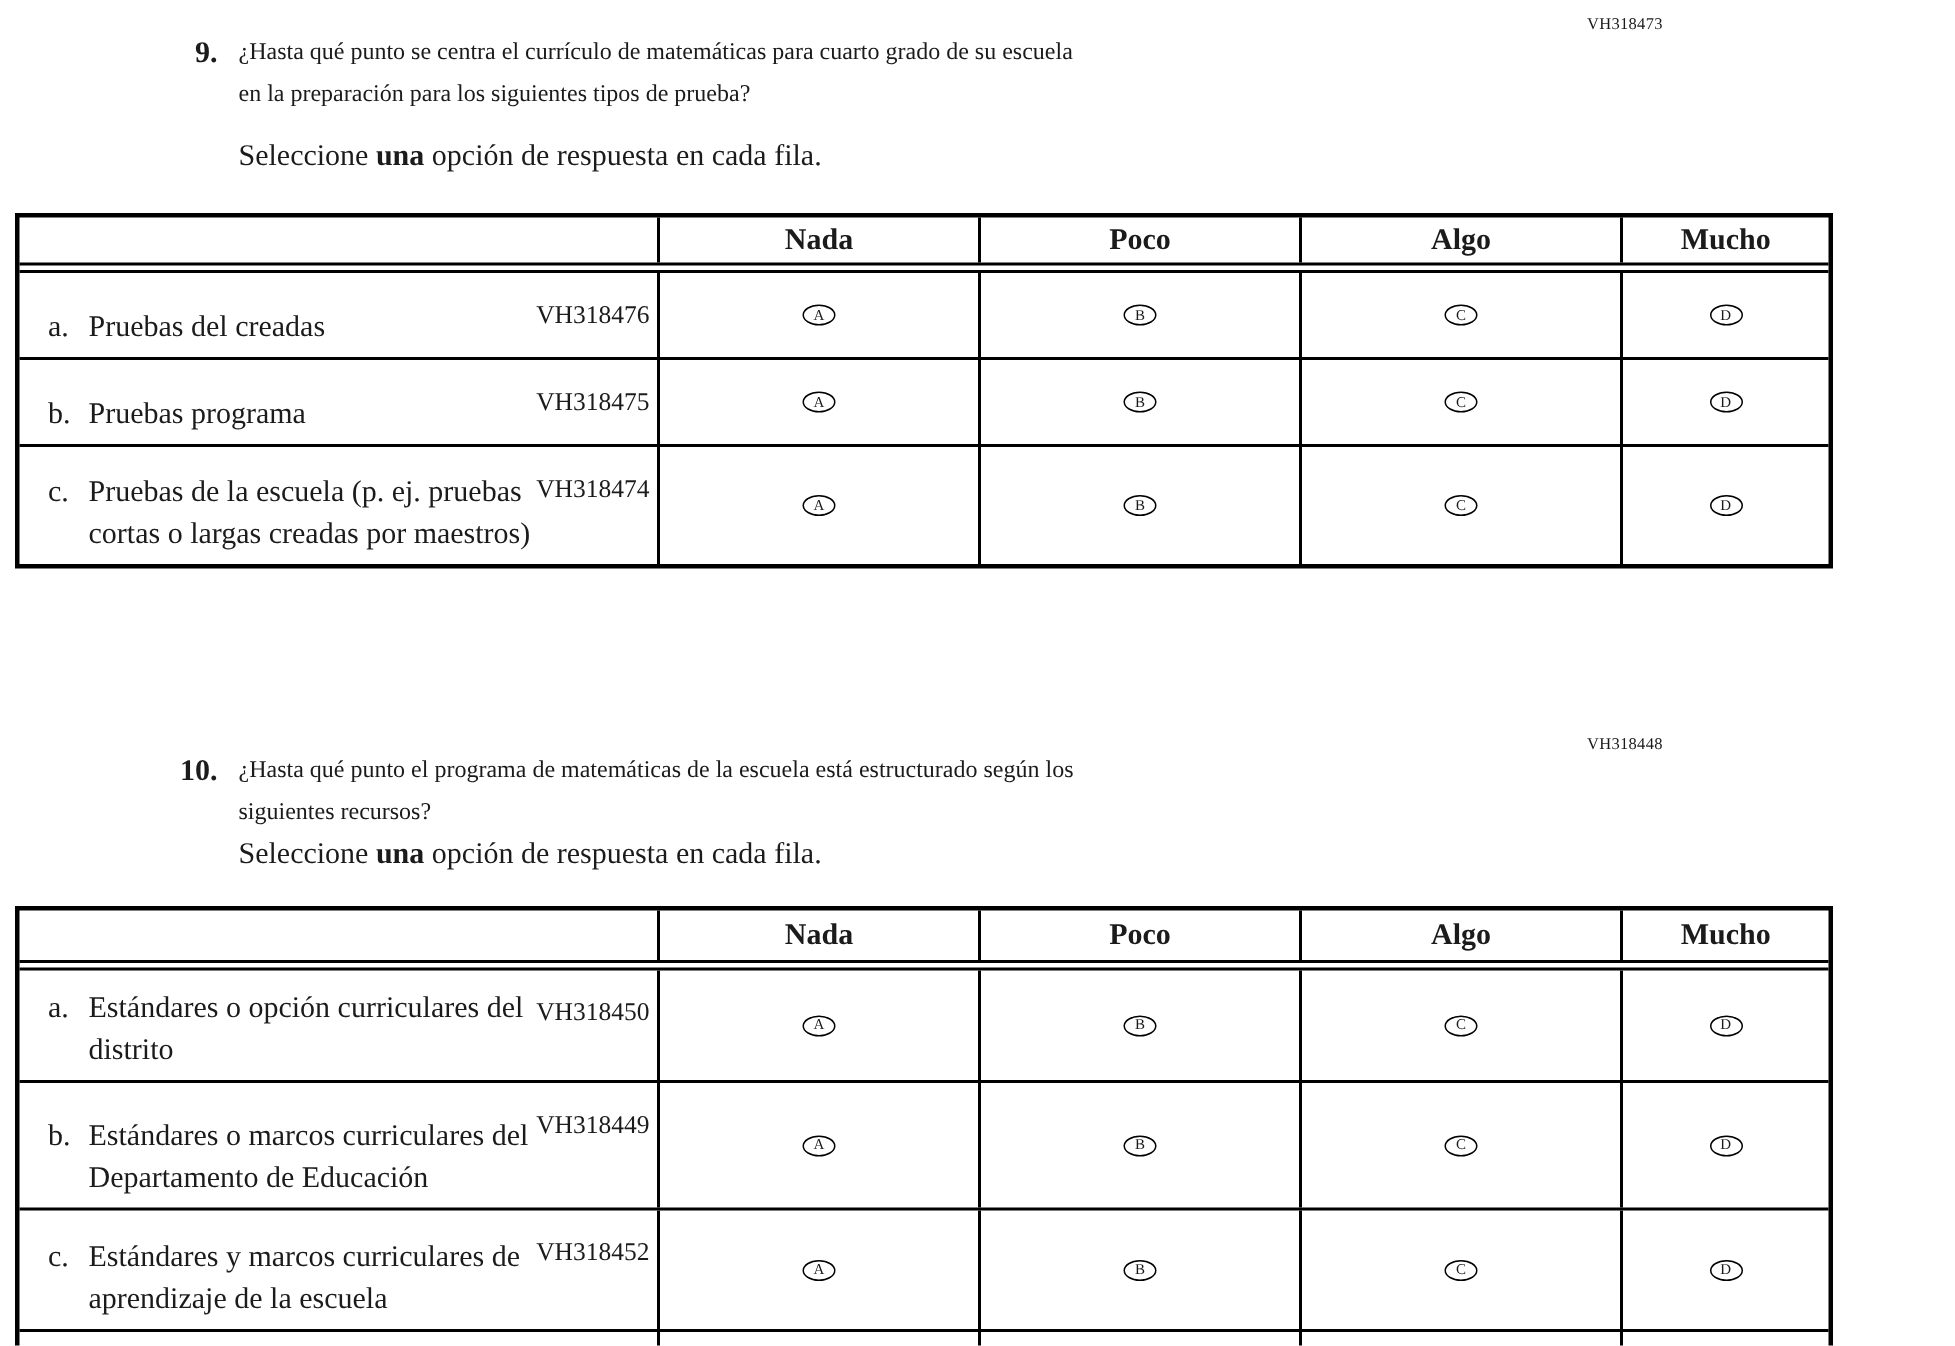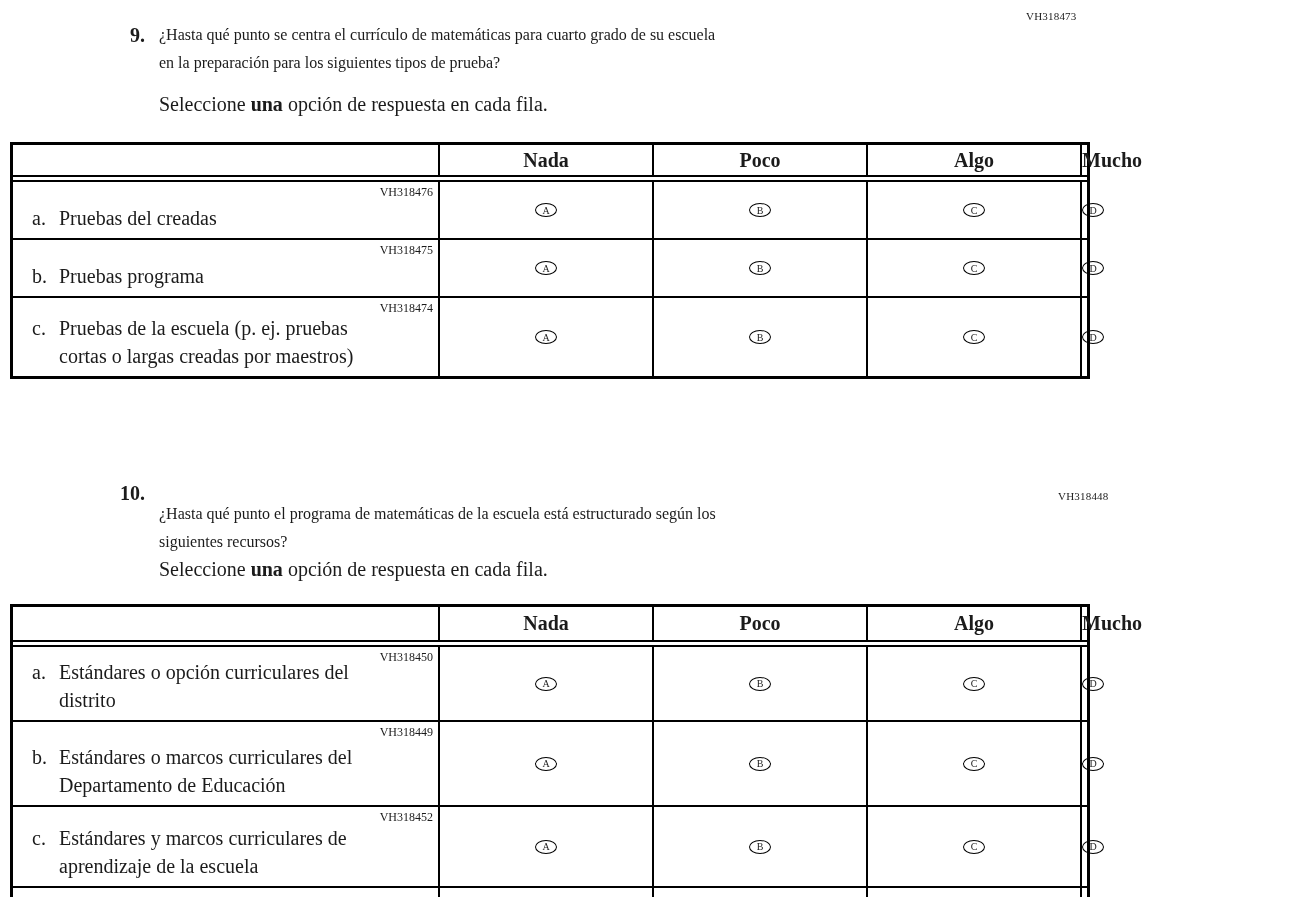--- a/index.html
+++ b/index.html
@@ -8,56 +8,56 @@
     position: relative;
     overflow: hidden;
     background: #ffffff;
     color: #1b1b1b;
     font-family: "Liberation Serif", "DejaVu Serif", serif;
   }
   .lines { white-space: pre-line; }
 
   
   .item-code { position: absolute; font-size: 11px; letter-spacing: 0.2px; }
-  .code-q9  { left: 1026px; top: 10px; text-align: right; }
+  .code-q9  { left: 1058px; top: 10px; text-align: right; }
   .code-q10 { left: 1058px; top: 490px; }
 
   .qnum  { position: absolute; left: 100px; width: 45px; text-align: right;
            font-weight: bold; font-size: 20px; line-height: 28px; }
   .qnum-9  { top: 21px; }
-  .qnum-10 { top: 479px; }
+  .qnum-10 { top: 500px; }
 
   .qtext { position: absolute; left: 159px; font-size: 16px; line-height: 28px; }
   .qtext-9  { top: 21px; }
   .qtext-10 { top: 490px; margin-top: 10px; }
 
   .select-line { position: absolute; left: 159px; font-size: 20px; line-height: 24px; }
   .sel-9  { top: 92px; }
   .sel-10 { top: 557px; }
   .select-line b { font-weight: bold; text-align: right; }
 
   
-  .rtable { position: absolute; left: 10px; width: 1080px;
+  .rtable { position: absolute; left: 10px; width: 1212px;
             border: 3px solid #000; background: #fff; }
   .table-1 { top: 142px; }
   .table-2 { top: 604px; border-bottom: none; }
 
   .trow { display: grid; grid-template-columns: 425px 214px 214px 214px auto;
           border-top: 2.5px solid #000; }
   .trow.head { border-top: none; border-bottom: 7px double #000; }
   .trow.head + .trow { border-top: none; }
 
   .cell { position: relative; border-left: 2.5px solid #000; }
   .cell:first-child { border-left: none; }
 
   .hcell { display: flex; align-items: center; justify-content: center;
            font-weight: bold; font-size: 20px; }
 
   .labelcell { position: relative; }
-  .rowcode { position: absolute; top: 3px; right: 5px; font-size: 12px; }
+  .rowcode { position: absolute; top: 18px; right: 5px; font-size: 17px; }
   .rowlabel { position: absolute; left: 19px; bottom: 6px;
               display: flex; font-size: 20px; line-height: 28px; }
   .marker { width: 27px; flex: none; }
 
   .optcell { display: flex; align-items: center; justify-content: center; }
   .bubble { width: 22px; height: 14px; border: 1.5px solid #000; border-radius: 50%;
             display: flex; align-items: center; justify-content: center;
             font-size: 10px; line-height: 1; padding-top: 1px; }
 </style>
 </head>

